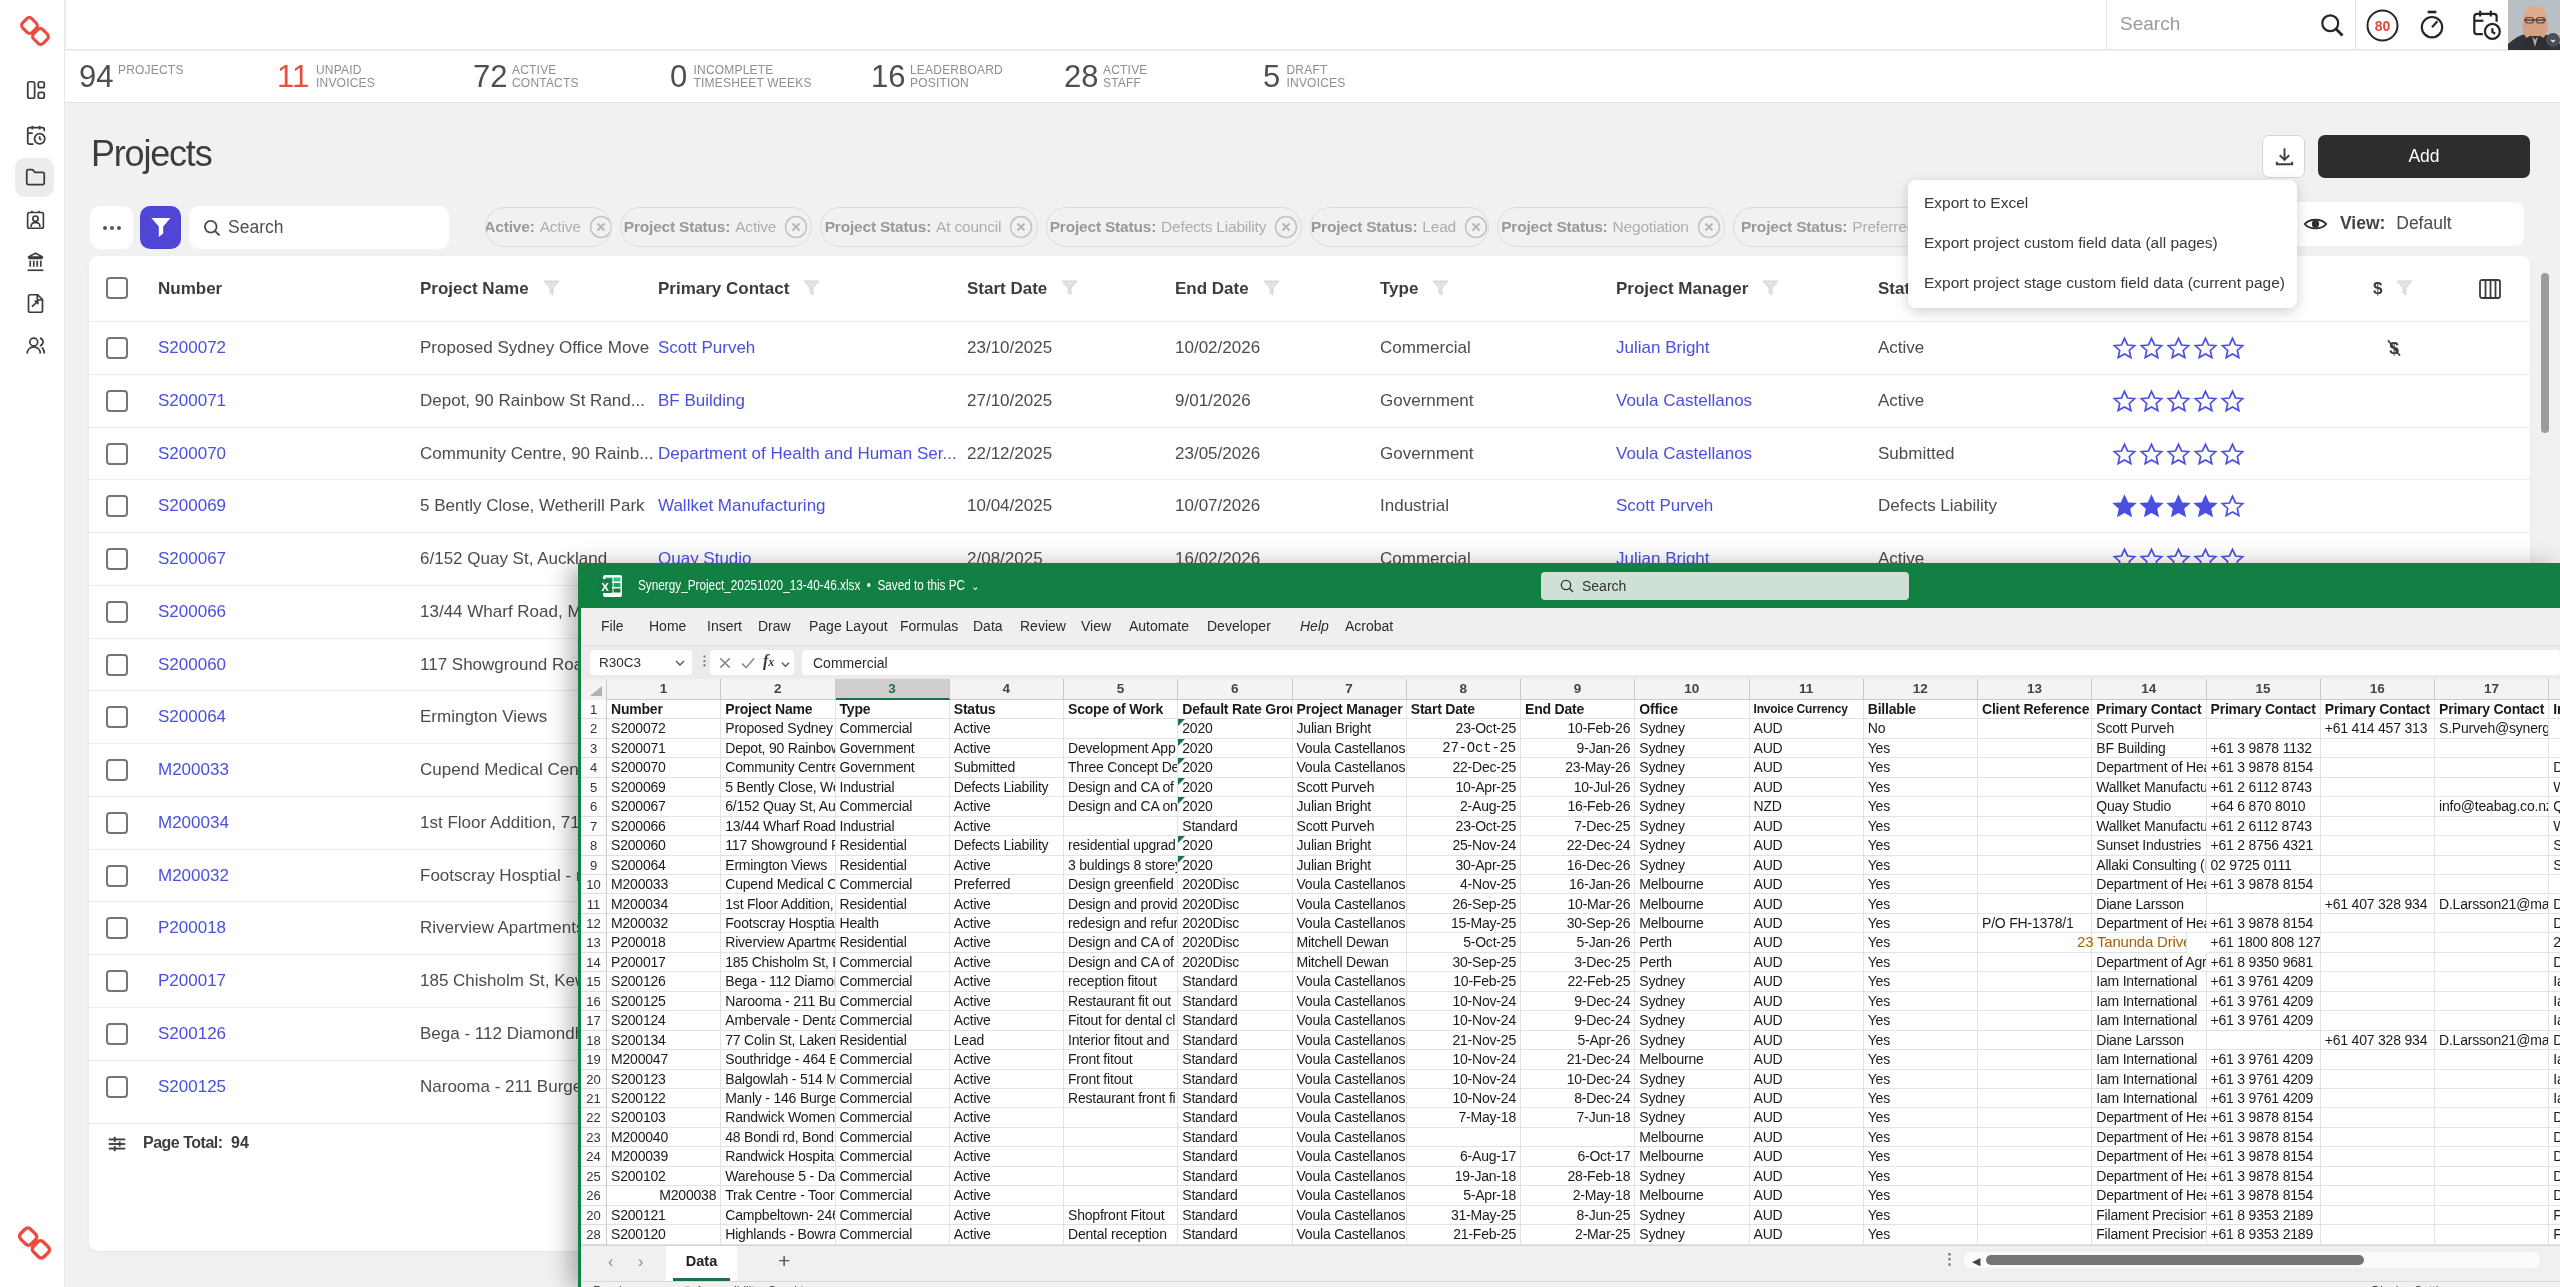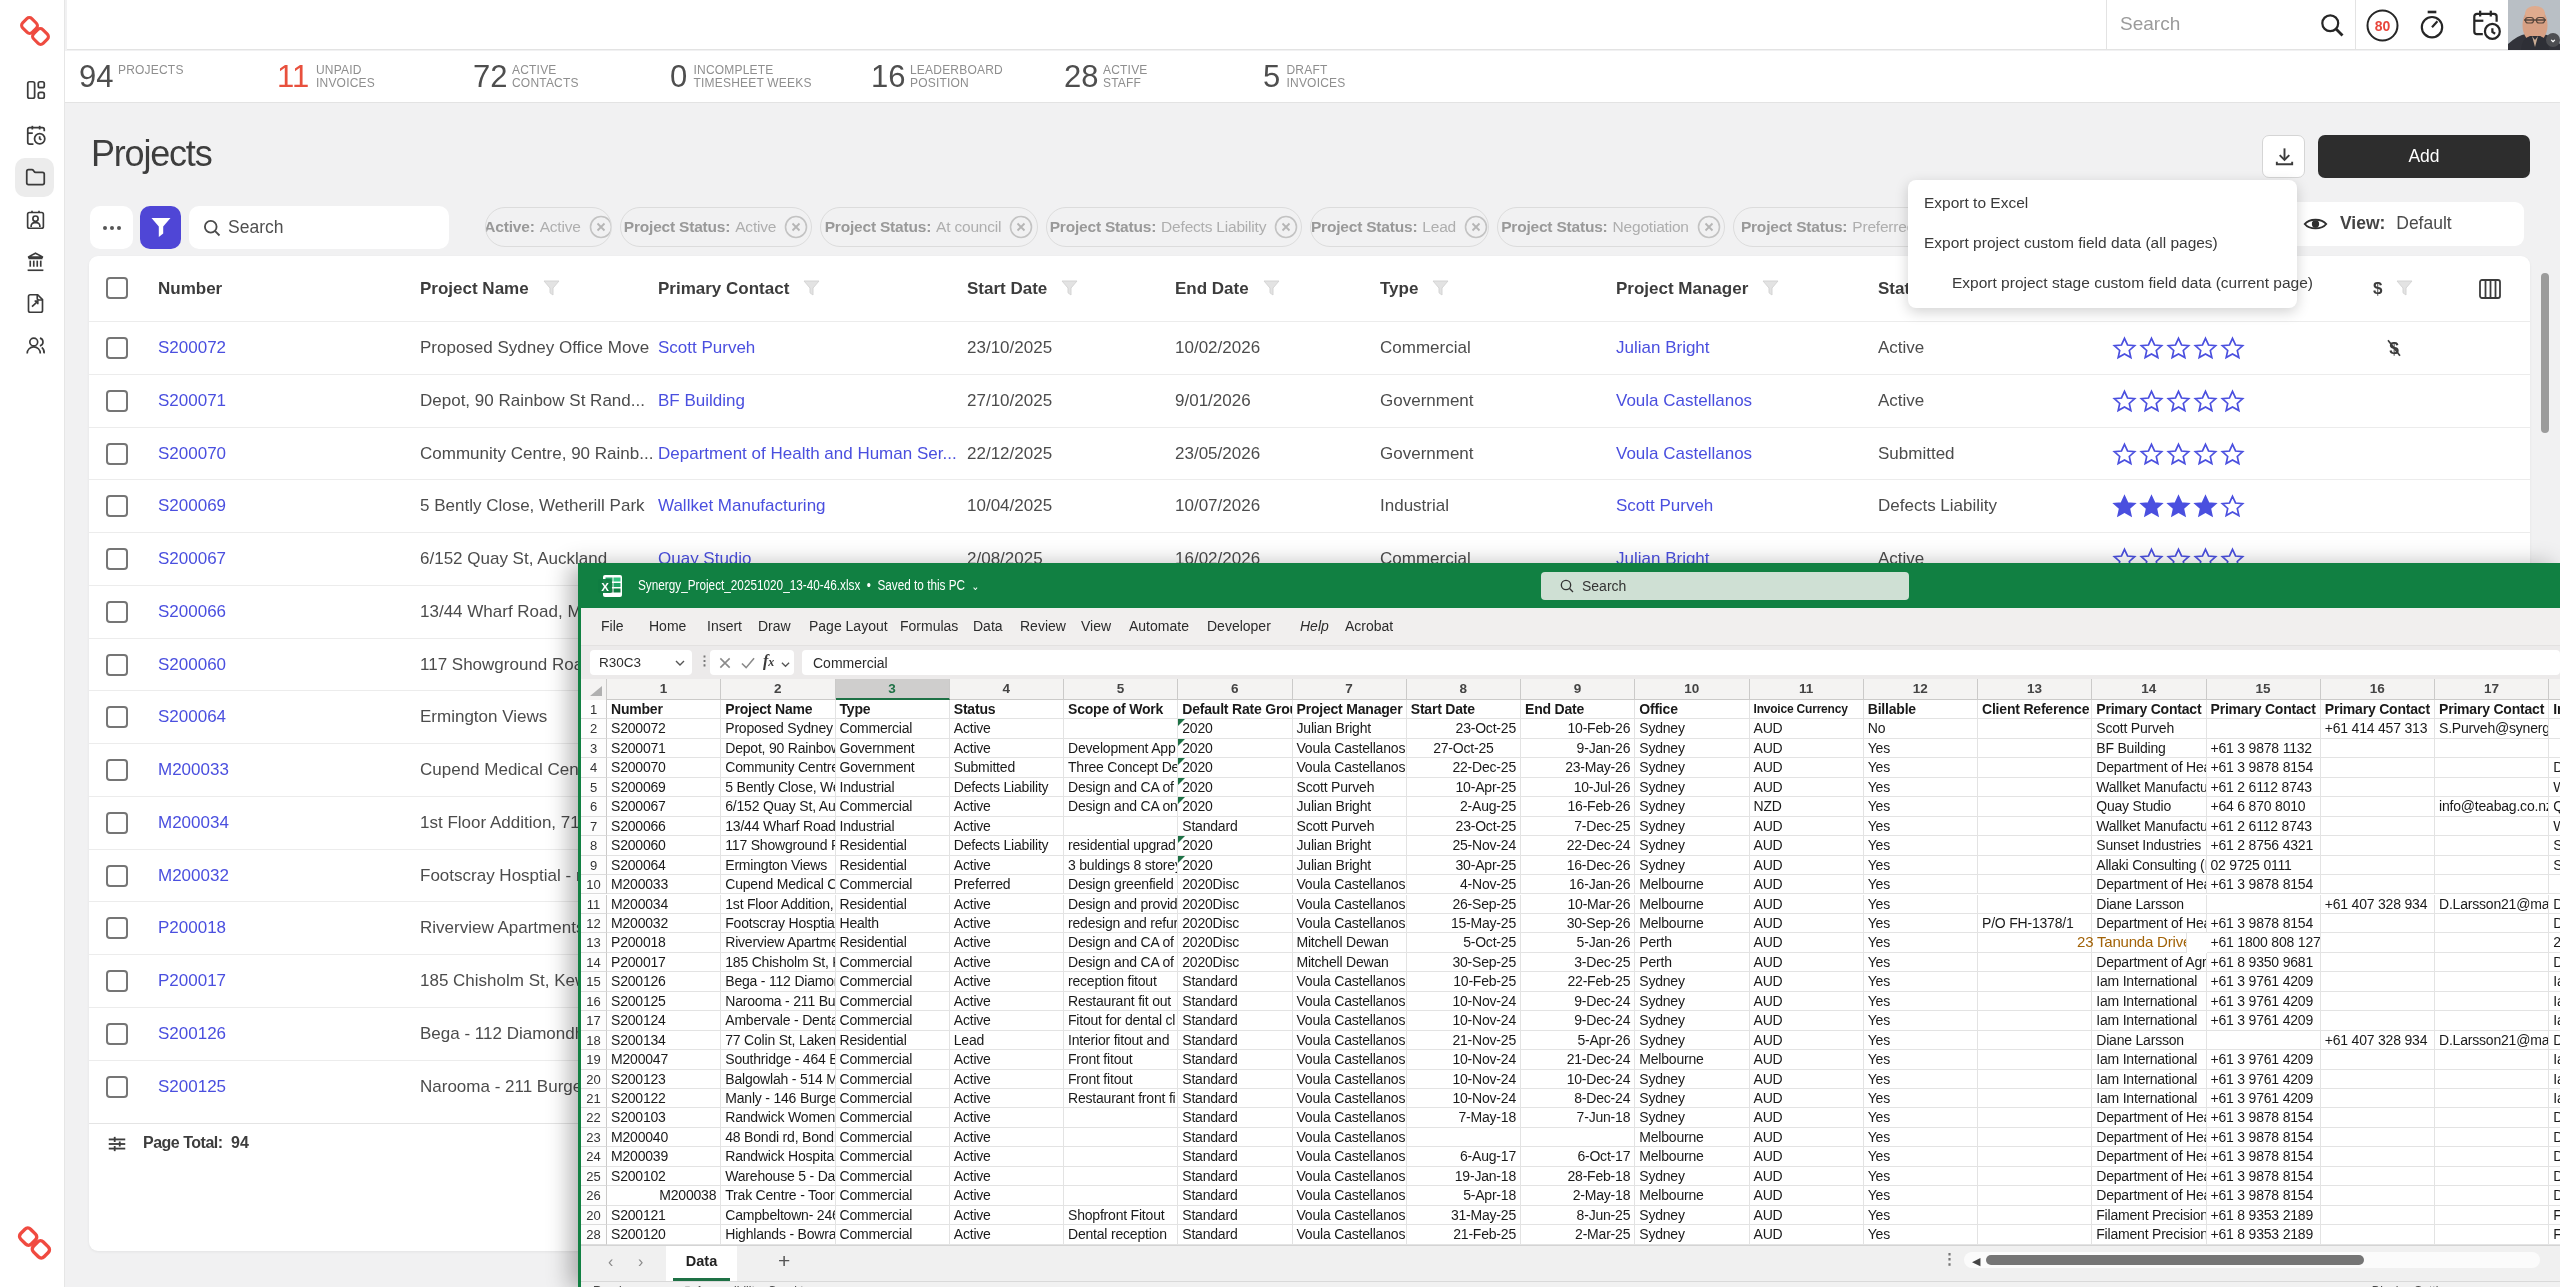--- a/index.html
+++ b/index.html
@@ -481,21 +481,21 @@
           <line x1="9.5" y1="14.2" x2="9.5" y2="19.8"></line>
         </svg>
         <div class="pt">Page Total:</div>
         <div class="ptn">94</div>
       </div>
     </div>
   <div id="vscroll"></div>
   <div id="dropdown">
     <div style="top:14px;">Export to Excel</div>
     <div style="top:54px;text-align:center;">Export project custom field data (all pages)</div>
-    <div style="top:94px;margin-left:28px;">Export project stage custom field data (current page)</div>
+    <div style="top:94px;">Export project stage custom field data (current page)</div>
   </div>
   <div id="excel">
     <div id="xl-title">
       <svg style="position:absolute;left:20px;top:11px;" width="25" height="24" viewBox="0 0 25 24">
         <rect x="5" y="1" width="19" height="22" rx="2" fill="#fff"></rect>
         <rect x="7.5" y="3.5" width="7" height="4" fill="#21a366"></rect>
           <rect x="15.5" y="3.5" width="7" height="4" fill="#33c481"></rect>
         <rect x="7.5" y="9" width="7" height="4" fill="#107c41"></rect>
           <rect x="15.5" y="9" width="7" height="4" fill="#21a366"></rect>
         <rect x="7.5" y="14.5" width="7" height="4" fill="#185c37"></rect>
@@ -615,21 +615,21 @@
         <div style="position:absolute;left:3px;top:59.9px;width:26px;height:19.45px;background:#fdfdfd;border-right:1px solid #cbcac9;border-bottom:1px solid #dcdcdc;text-align:center;font-size:13px;color:#333;line-height:19.45px;">3</div>
         <div style="position:absolute;left:29px;top:59.9px;width:114.25px;height:19.45px;border-bottom:1px solid #e3e3e3;border-right:1px solid #e3e3e3;overflow:hidden;font-size:14px;letter-spacing:-0.2px;color:#1a1a1a;line-height:18.45px;padding:0 4px;white-space:nowrap;">S200071</div>
         <div style="position:absolute;left:143.25px;top:59.9px;width:114.25px;height:19.45px;border-bottom:1px solid #e3e3e3;border-right:1px solid #e3e3e3;overflow:hidden;font-size:14px;letter-spacing:-0.2px;color:#1a1a1a;line-height:18.45px;padding:0 4px;white-space:nowrap;">Depot, 90 Rainbow</div>
         <div style="position:absolute;left:257.5px;top:59.9px;width:114.25px;height:19.45px;border-bottom:1px solid #e3e3e3;border-right:1px solid #e3e3e3;overflow:hidden;font-size:14px;letter-spacing:-0.2px;color:#1a1a1a;line-height:18.45px;padding:0 4px;white-space:nowrap;">Government</div>
         <div style="position:absolute;left:371.75px;top:59.9px;width:114.25px;height:19.45px;border-bottom:1px solid #e3e3e3;border-right:1px solid #e3e3e3;overflow:hidden;font-size:14px;letter-spacing:-0.2px;color:#1a1a1a;line-height:18.45px;padding:0 4px;white-space:nowrap;">Active</div>
         <div style="position:absolute;left:486px;top:59.9px;width:114.25px;height:19.45px;border-bottom:1px solid #e3e3e3;border-right:1px solid #e3e3e3;overflow:hidden;font-size:14px;letter-spacing:-0.2px;color:#1a1a1a;line-height:18.45px;padding:0 4px;white-space:nowrap;">Development App</div>
         <div style="position:absolute;left:600.25px;top:59.9px;width:114.25px;height:19.45px;border-bottom:1px solid #e3e3e3;border-right:1px solid #e3e3e3;overflow:hidden;font-size:14px;letter-spacing:-0.2px;color:#1a1a1a;line-height:18.45px;padding:0 4px;white-space:nowrap;"><svg style="position:absolute;left:0;top:0;" width="7" height="7">
             <path d="M0 0 L7 0 L0 7 Z" fill="#1e7145"></path>
           </svg>2020</div>
         <div style="position:absolute;left:714.5px;top:59.9px;width:114.25px;height:19.45px;border-bottom:1px solid #e3e3e3;border-right:1px solid #e3e3e3;overflow:hidden;font-size:14px;letter-spacing:-0.2px;color:#1a1a1a;line-height:18.45px;padding:0 4px;white-space:nowrap;">Voula Castellanos</div>
-        <div style="position:absolute;left:828.75px;top:59.9px;width:114.25px;height:19.45px;border-bottom:1px solid #e3e3e3;border-right:1px solid #e3e3e3;overflow:hidden;font-size:14px;letter-spacing:-0.2px;color:#1a1a1a;line-height:18.45px;padding:0 4px;white-space:nowrap;text-align:center;">27-Oct-25</div>
+        <div style="position:absolute;left:828.75px;top:59.9px;width:114.25px;height:19.45px;border-bottom:1px solid #e3e3e3;border-right:1px solid #e3e3e3;overflow:hidden;font-size:14px;letter-spacing:-0.2px;color:#1a1a1a;line-height:18.45px;padding:0 4px;white-space:nowrap;text-align:right;font-family:Liberation Mono, monospace;">27-Oct-25</div>
         <div style="position:absolute;left:943px;top:59.9px;width:114.25px;height:19.45px;border-bottom:1px solid #e3e3e3;border-right:1px solid #e3e3e3;overflow:hidden;font-size:14px;letter-spacing:-0.2px;color:#1a1a1a;line-height:18.45px;padding:0 4px;white-space:nowrap;text-align:right;">9-Jan-26</div>
         <div style="position:absolute;left:1057.25px;top:59.9px;width:114.25px;height:19.45px;border-bottom:1px solid #e3e3e3;border-right:1px solid #e3e3e3;overflow:hidden;font-size:14px;letter-spacing:-0.2px;color:#1a1a1a;line-height:18.45px;padding:0 4px;white-space:nowrap;">Sydney</div>
         <div style="position:absolute;left:1171.5px;top:59.9px;width:114.25px;height:19.45px;border-bottom:1px solid #e3e3e3;border-right:1px solid #e3e3e3;overflow:hidden;font-size:14px;letter-spacing:-0.2px;color:#1a1a1a;line-height:18.45px;padding:0 4px;white-space:nowrap;">AUD</div>
         <div style="position:absolute;left:1285.75px;top:59.9px;width:114.25px;height:19.45px;border-bottom:1px solid #e3e3e3;border-right:1px solid #e3e3e3;overflow:hidden;font-size:14px;letter-spacing:-0.2px;color:#1a1a1a;line-height:18.45px;padding:0 4px;white-space:nowrap;">Yes</div>
         <div style="position:absolute;left:1400px;top:59.9px;width:114.25px;height:19.45px;border-bottom:1px solid #e3e3e3;border-right:1px solid #e3e3e3;overflow:hidden;font-size:14px;letter-spacing:-0.2px;color:#1a1a1a;line-height:18.45px;padding:0 4px;white-space:nowrap;"></div>
         <div style="position:absolute;left:1514.25px;top:59.9px;width:114.25px;height:19.45px;border-bottom:1px solid #e3e3e3;border-right:1px solid #e3e3e3;overflow:hidden;font-size:14px;letter-spacing:-0.2px;color:#1a1a1a;line-height:18.45px;padding:0 4px;white-space:nowrap;">BF Building</div>
         <div style="position:absolute;left:1628.5px;top:59.9px;width:114.25px;height:19.45px;border-bottom:1px solid #e3e3e3;border-right:1px solid #e3e3e3;overflow:hidden;font-size:14px;letter-spacing:-0.2px;color:#1a1a1a;line-height:18.45px;padding:0 4px;white-space:nowrap;">+61 3 9878 1132</div>
         <div style="position:absolute;left:1742.75px;top:59.9px;width:114.25px;height:19.45px;border-bottom:1px solid #e3e3e3;border-right:1px solid #e3e3e3;overflow:hidden;font-size:14px;letter-spacing:-0.2px;color:#1a1a1a;line-height:18.45px;padding:0 4px;white-space:nowrap;"></div>
         <div style="position:absolute;left:1857px;top:59.9px;width:114.25px;height:19.45px;border-bottom:1px solid #e3e3e3;border-right:1px solid #e3e3e3;overflow:hidden;font-size:14px;letter-spacing:-0.2px;color:#1a1a1a;line-height:18.45px;padding:0 4px;white-space:nowrap;"></div>
         <div style="position:absolute;left:1971.25px;top:59.9px;width:114.25px;height:19.45px;border-bottom:1px solid #e3e3e3;overflow:hidden;font-size:14px;letter-spacing:-0.2px;color:#1a1a1a;line-height:18.45px;padding:0 4px;white-space:nowrap;"></div>

